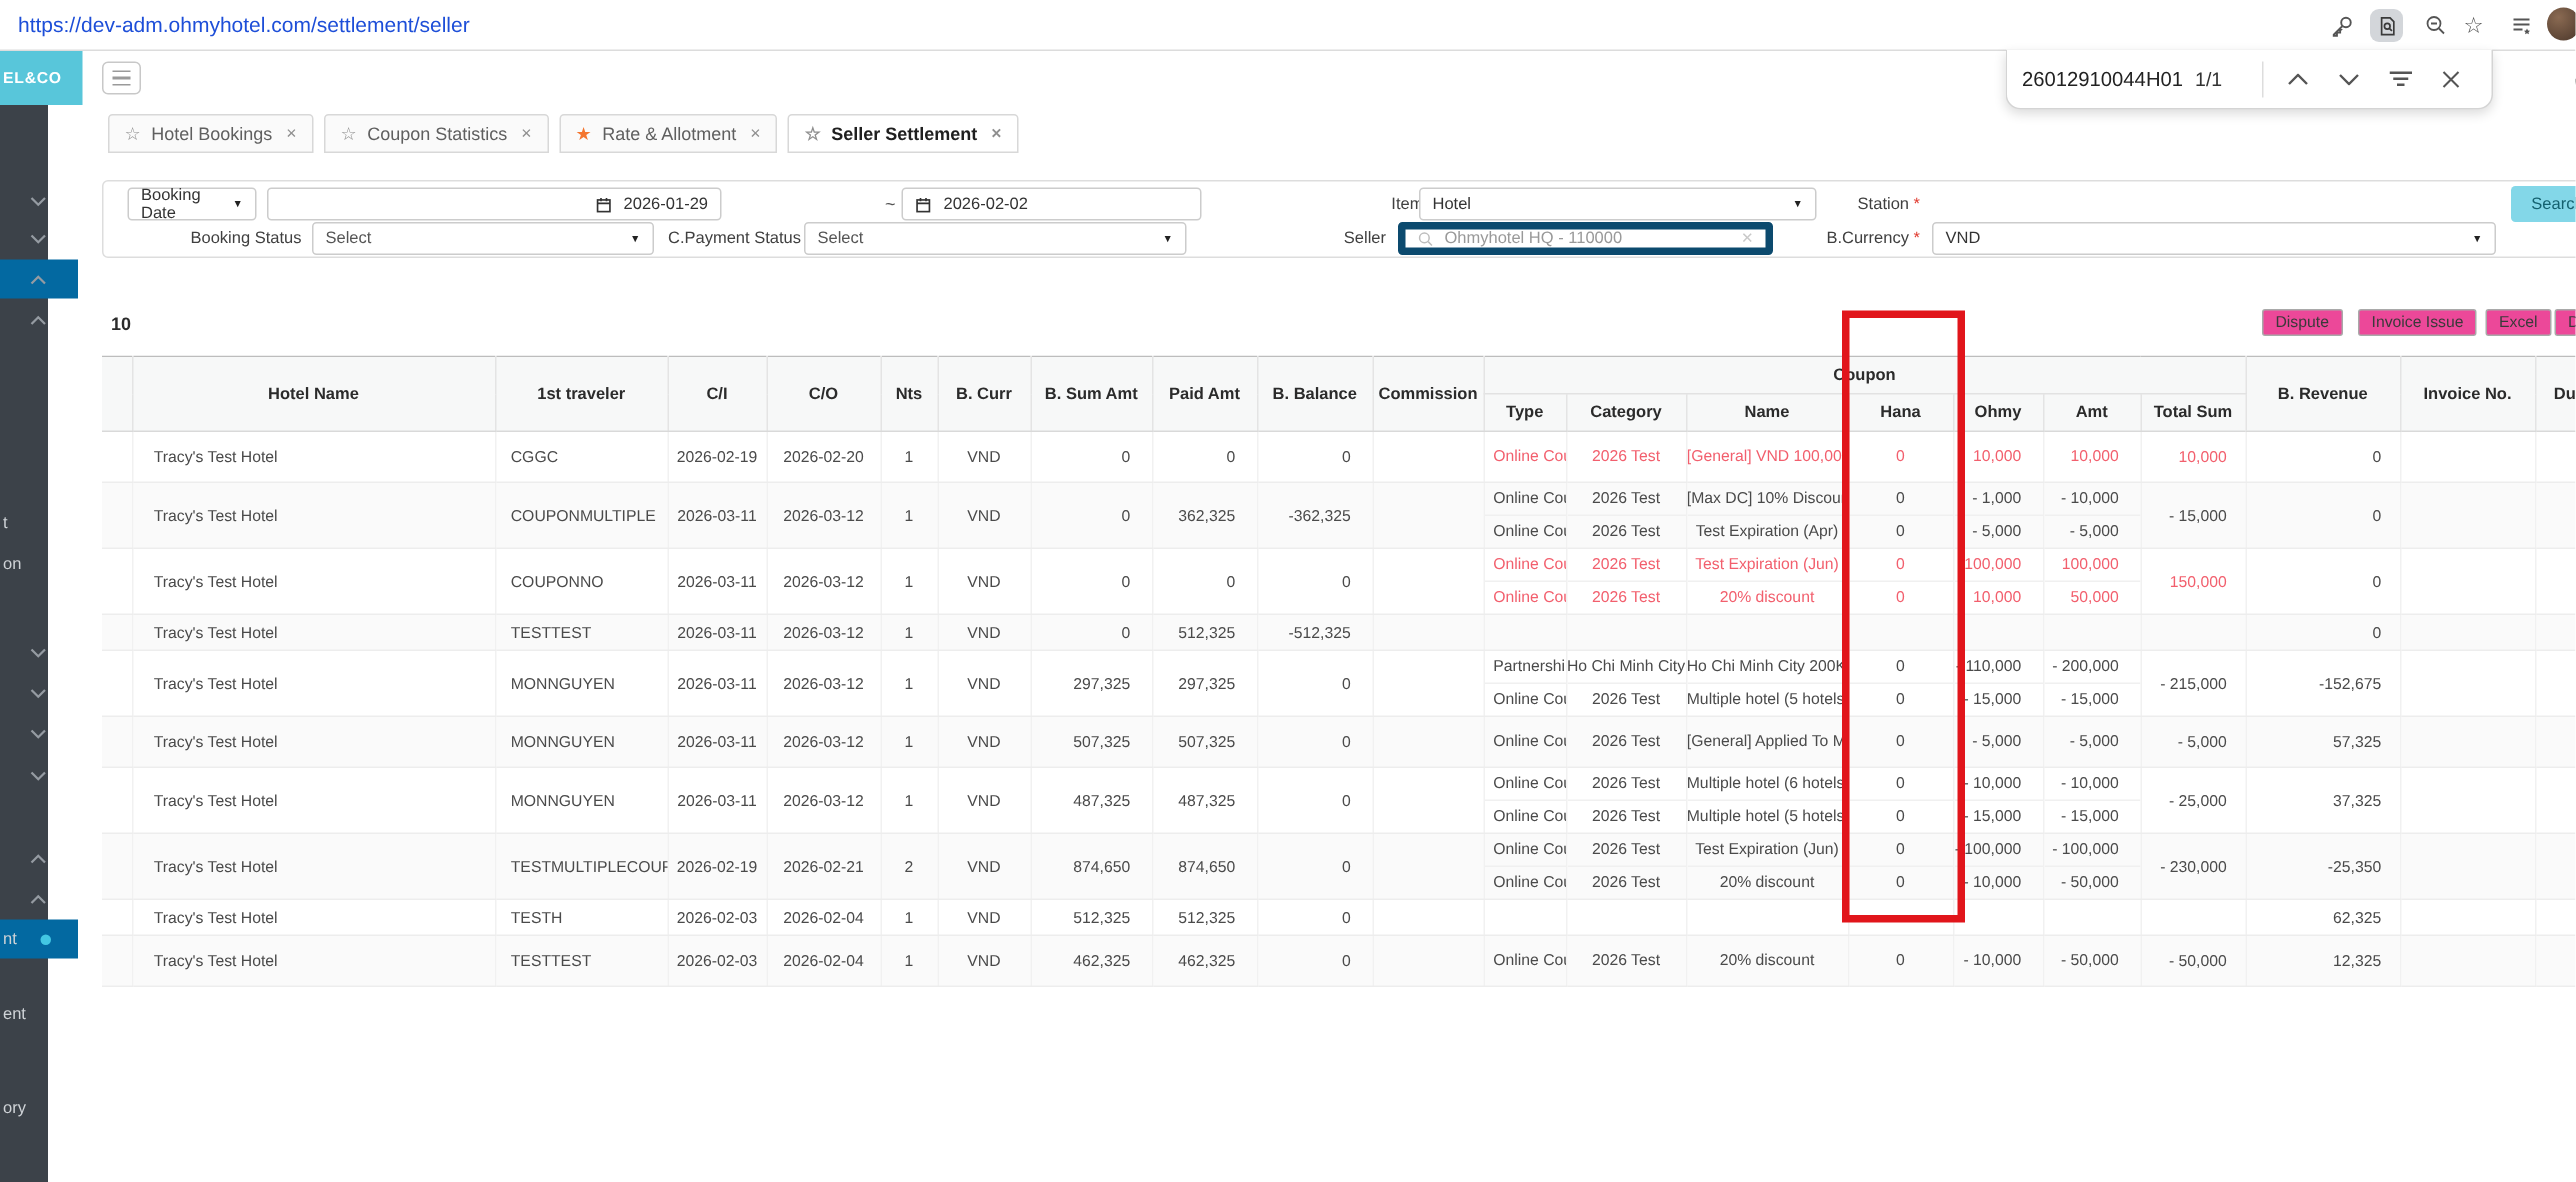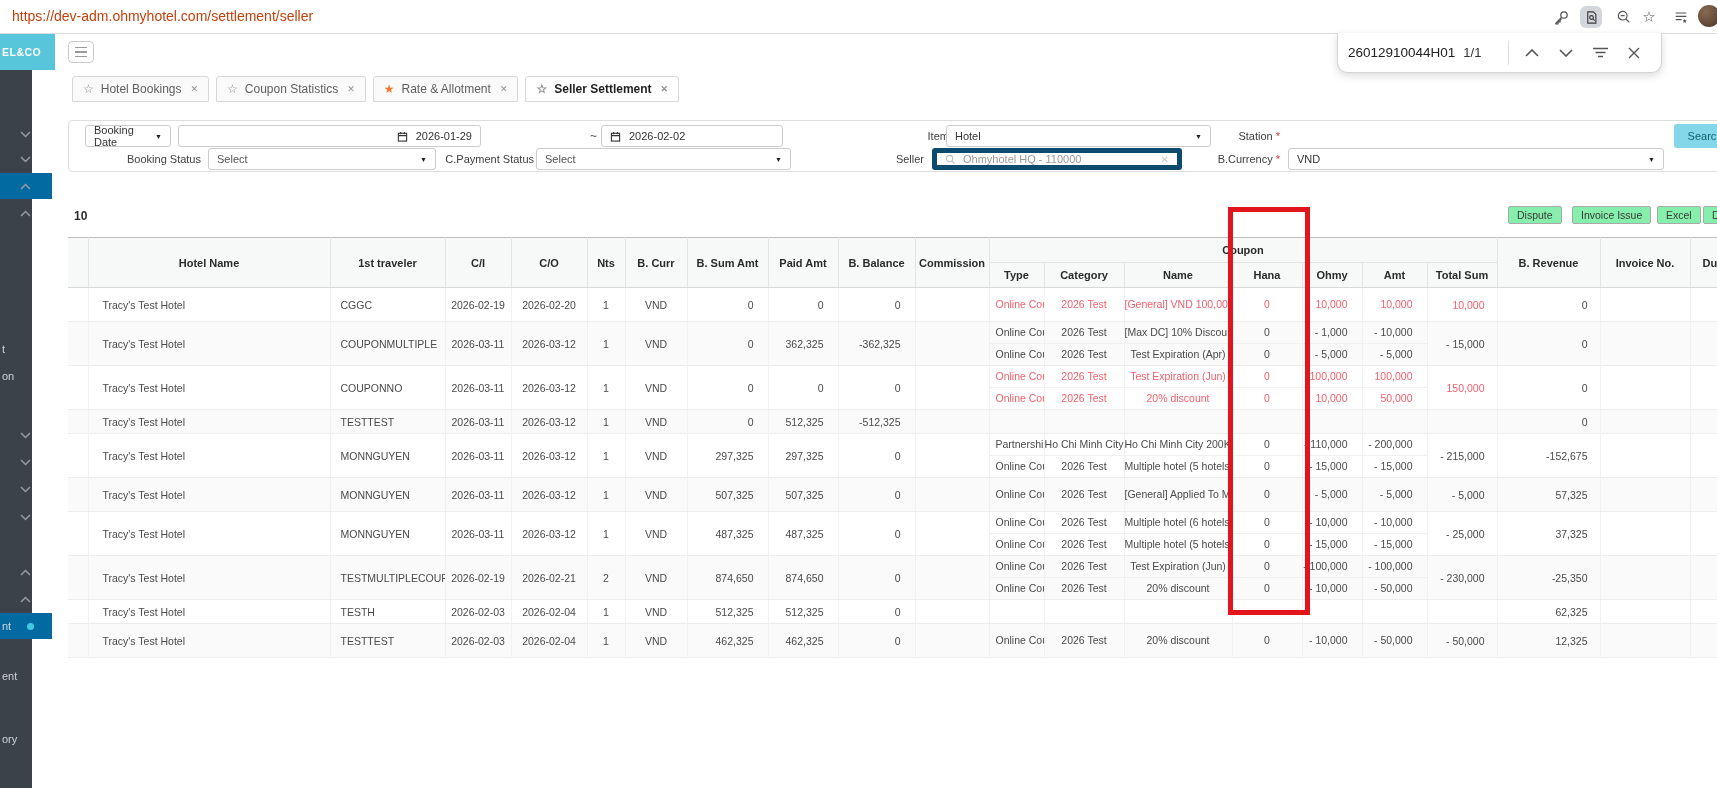--- a/index.html
+++ b/index.html
@@ -2,21 +2,21 @@
 <html><head>
 <meta charset="utf-8">
 <style>
   html,body{margin:0;padding:0;}
   body{
     width:1717px;height:788px;overflow:hidden;position:relative;
     font-family:"Liberation Sans",sans-serif;background:#fff;color:#333;
   }
   
   .browser-bar{position:absolute;left:0;top:0;width:1717px;height:33px;background:#fff;border-bottom:1px solid #dcdcdc;z-index:30;}
-  .url-text{position:absolute;left:12px;top:8px;font-size:14px;color:#c2410c;}
+  .url-text{position:absolute;left:12px;top:8px;font-size:14px;color:#1d4ed8;}
   .bicon{position:absolute;top:6px;width:22px;height:22px;display:flex;align-items:center;justify-content:center;color:#555;}
   .find-pill{background:#d3d6da;border-radius:6px;}
   .star-glyph{font-size:15px;color:#555;}
   .avatar{position:absolute;top:5px;left:1698px;width:22px;height:22px;border-radius:50%;background:radial-gradient(circle at 35% 30%,#8a6a52,#4a362a);}
   
   .find-popup{position:absolute;left:1337px;top:33px;width:325px;height:40px;background:#fff;border:1px solid #d4d4d4;border-top:none;border-radius:0 0 10px 10px;box-shadow:0 3px 8px rgba(0,0,0,.14);display:flex;align-items:center;padding:0 10px;box-sizing:border-box;z-index:40;}
   .find-query{font-size:13.5px;color:#222;white-space:nowrap;}
   .find-count{font-size:13px;color:#333;margin-left:8px;}
   .find-div{width:1px;height:24px;background:#ddd;margin:0 6px 0 12px;}
   .find-btn{width:34px;height:28px;display:flex;align-items:center;justify-content:center;color:#555;}
@@ -45,21 +45,21 @@
   .req{color:#e0392e;}
   .sel{position:absolute;height:22px;border:1px solid #ccc;border-radius:3px;background:#fff;display:flex;align-items:center;justify-content:space-between;padding:0 8px;font-size:11px;color:#333;box-sizing:border-box;}
   .sel .arr{font-size:7px;color:#222;margin-left:6px;}
   .dateinp{position:absolute;height:22px;border:1px solid #ccc;border-radius:3px;background:#fff;display:flex;align-items:center;gap:8px;padding:0 8px;font-size:11px;color:#333;box-sizing:border-box;}
   .sellerinp{position:absolute;height:22px;border:5px solid #0c4a6e;border-radius:3px;background:#fff;display:flex;align-items:center;gap:7px;padding:0 8px;font-size:11px;color:#999;box-sizing:border-box;}
   .sellerinp .clear{margin-left:auto;color:#c9c9c9;font-size:10px;}
   .search-btn{position:absolute;left:1605px;top:3px;width:62px;height:24px;background:#83d7e8;color:#14616f;font-size:11px;border:none;border-radius:3px;display:flex;align-items:center;justify-content:center;}
   .tilde{position:absolute;font-size:12px;color:#555;}
   
   .result-count{position:absolute;left:74px;top:209px;font-size:12px;font-weight:bold;color:#2b2b2b;}
-  .tbtn{position:absolute;top:206px;height:18px;border:1px solid #a9a9a9;border-radius:2px;background:#86efac;color:#3a3a3a;font-size:10.5px;display:flex;align-items:center;justify-content:center;padding:0 8px;box-sizing:border-box;}
+  .tbtn{position:absolute;top:206px;height:18px;border:1px solid #a9a9a9;border-radius:2px;background:#ec4899;color:#3a3a3a;font-size:10.5px;display:flex;align-items:center;justify-content:center;padding:0 8px;box-sizing:border-box;}
   
   .tbl-wrap{position:absolute;left:68px;top:237px;width:1649px;overflow:hidden;}
   table{border-collapse:collapse;table-layout:fixed;width:1684px;}
   thead th{background:#f7f8f8;border-bottom:1px solid #d9d9d9;border-right:1px solid #e4e4e4;font-weight:bold;font-size:11px;color:#2b2b2b;height:24px;padding:0;}
   table{border-top:1px solid #bdbdbd;}
   th.group{border-bottom:1px solid #e2e2e2;}
   th.c-due{text-align:left;padding-left:12px;}
   tbody td{border-bottom:1px solid #ededed;border-right:1px solid #f1f1f1;color:#4a4a4a;font-size:10.5px;text-align:center;vertical-align:middle;padding:0;overflow:hidden;white-space:nowrap;}
   tbody tr.alt{background:#fafafa;}
   .c-hotel{text-align:left;padding-left:14px;}
@@ -266,21 +266,21 @@
       <span class="arr">▼</span>
   </div>
   <div class="dateinp" style="left:109px;top:4px;width:303px;justify-content:flex-end;">
     <svg width="11" height="11" viewBox="0 0 24 24" fill="none" stroke="#333" stroke-width="2.4">
         <rect x="3" y="5" width="18" height="17"></rect>
         <path d="M3 10h18M8 2v5M16 2v5"></path>
       </svg>
     <span>2026-01-29</span>
   </div>
   <span class="tilde" style="left:521px;top:8px;">~</span>
-  <div class="dateinp" style="left:532px;top:4px;width:182px;">
+  <div class="dateinp" style="left:532px;top:4px;width:200px;">
     <svg width="11" height="11" viewBox="0 0 24 24" fill="none" stroke="#333" stroke-width="2.4">
         <rect x="3" y="5" width="18" height="17"></rect>
         <path d="M3 10h18M8 2v5M16 2v5"></path>
       </svg>
     <span>2026-02-02</span>
   </div>
   <span class="fl" style="left:745px;top:9px;width:190px;text-align:right;"><span>Item Category</span> <span class="req">*</span></span>
   <div class="sel" style="left:877px;top:4px;width:265px;">
     <span>Hotel</span>
       <span class="arr">▼</span>

